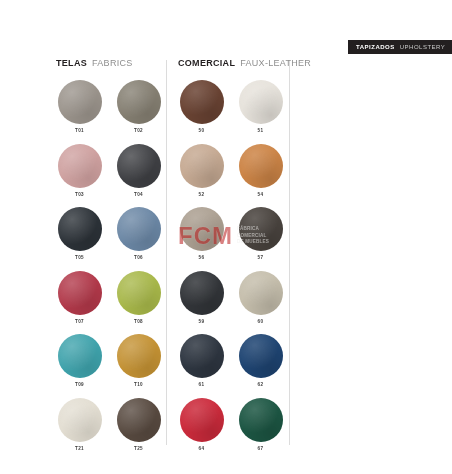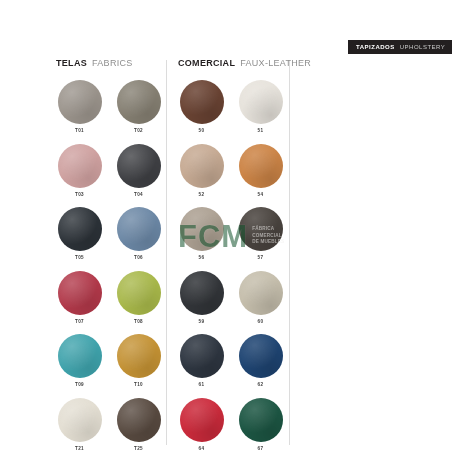--- a/index.html
+++ b/index.html
@@ -37,22 +37,22 @@
   .watermark{
     position:absolute;
     left:178px;top:218px;
     width:120px;height:36px;
     pointer-events:none;
     z-index:5;
     display:flex;align-items:center;
     opacity:.55;
   }
   .wm-letters{
-    font-size:31px;font-weight:bold;
-    color:#14532d;
+    font-size:24px;font-weight:bold;
+    color:#b91c1c;
     letter-spacing:1px;
     line-height:1;
     text-shadow:0 0 1px rgba(255,255,255,.6);
   }
   .wm-sub{
     margin-left:4px;
     font-size:4.6px;
     line-height:1.45;
     color:#efeeec;
     font-weight:bold;

